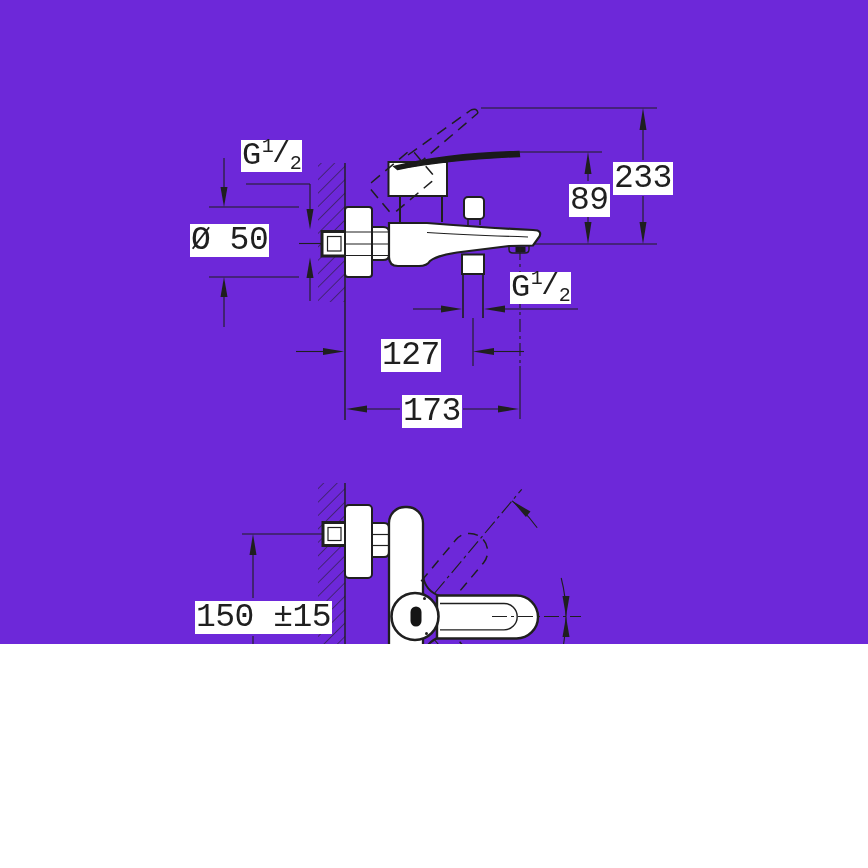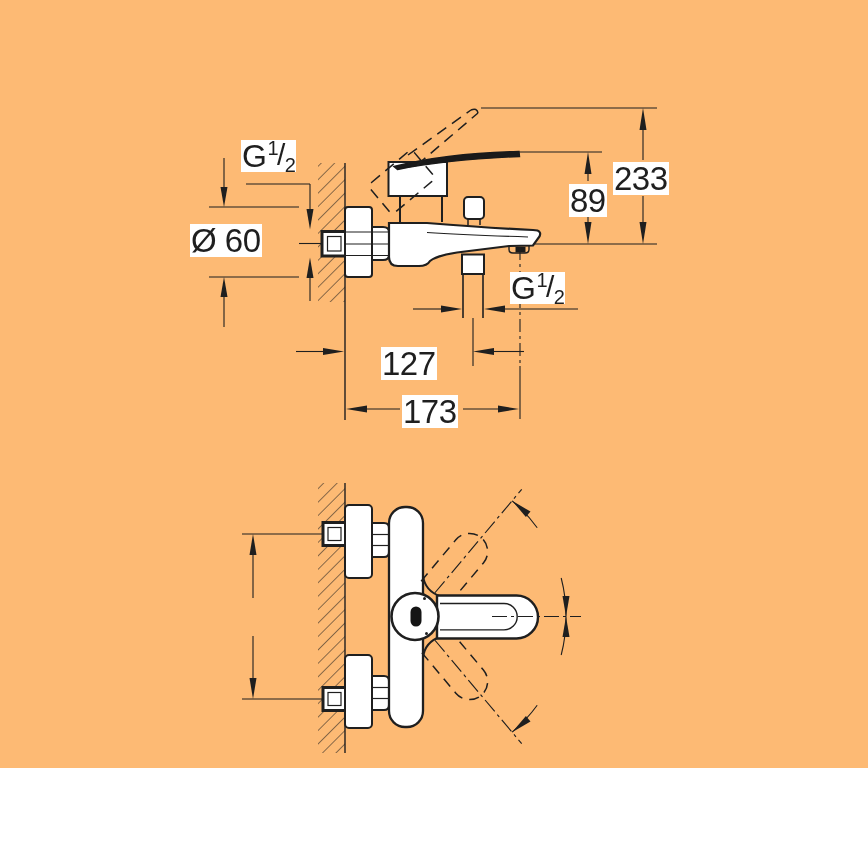--- a/index.html
+++ b/index.html
@@ -1,18 +1,18 @@
 <!DOCTYPE html>
 <html><head>
 <meta charset="utf-8">
 <style>
   html,body{margin:0;padding:0;background:#ffffff;}
   .canvas{
-    position:relative;width:868px;height:768px;background:#fdba74;overflow:hidden;
-    font-family:Liberation Sans, sans-serif;color:#1f1f1f;
+    position:relative;width:868px;height:644px;background:#6d28d9;overflow:hidden;
+    font-family:Liberation Mono, monospace;color:#1f1f1f;
   }
   .canvas svg{position:absolute;left:0;top:0;}
   .lbl{
     position:absolute;font-size:33px;line-height:1;letter-spacing:-0.5px;
     color:#1f1f1f;background:#ffffff;white-space:nowrap;padding:0 1px;
   }
   .gfrac{font-size:32px;background:#ffffff;}
   .gfrac .g-main{font-size:32px;}
   .gfrac .g-sup{font-size:20px;position:relative;top:-12px;left:1px;}
   .gfrac .g-slash{font-size:30px;position:relative;top:-2px;}
@@ -214,32 +214,33 @@
       <line x1="253" y1="636" x2="253" y2="678"></line>
       <polygon points="253,699 249.5,678 256.5,678" fill="#1f1f1f" stroke="none"></polygon>
     </g>
   </g>
 </svg>
 
 <div class="lbl gfrac" style="left:241px;top:140px;">
   <span class="g-main">G</span><span class="g-sup">1</span><span class="g-slash">/</span><span class="g-sub">2</span>
 </div>
 
-<div class="lbl" style="left:190px;top:224px;">Ø 60</div>
+<div class="lbl" style="left:190px;top:224px;">Ø 50</div>
 
 <div class="lbl" style="left:569px;top:184px;text-align:center;">89</div>
 
 <div class="lbl" style="left:613px;top:162px;">233</div>
 
 <div class="lbl gfrac" style="left:510px;top:272px;">
   <span class="g-main">G</span><span class="g-sup">1</span><span class="g-slash">/</span><span class="g-sub">2</span>
 </div>
 
-<div class="lbl" style="left:381px;top:347px;">127</div>
+<div class="lbl" style="left:381px;top:339px;">127</div>
 
 <div class="lbl" style="left:402px;top:395px;text-align:right;">173</div>
 
+<div class="lbl" style="left:195px;top:601px;">150 ±15</div>
 
 <div class="lbl" style="left:527px;top:536px;"></div>
 
 <div class="lbl" style="left:527px;top:668px;"></div>
 
 </div>
 
 </body></html>

